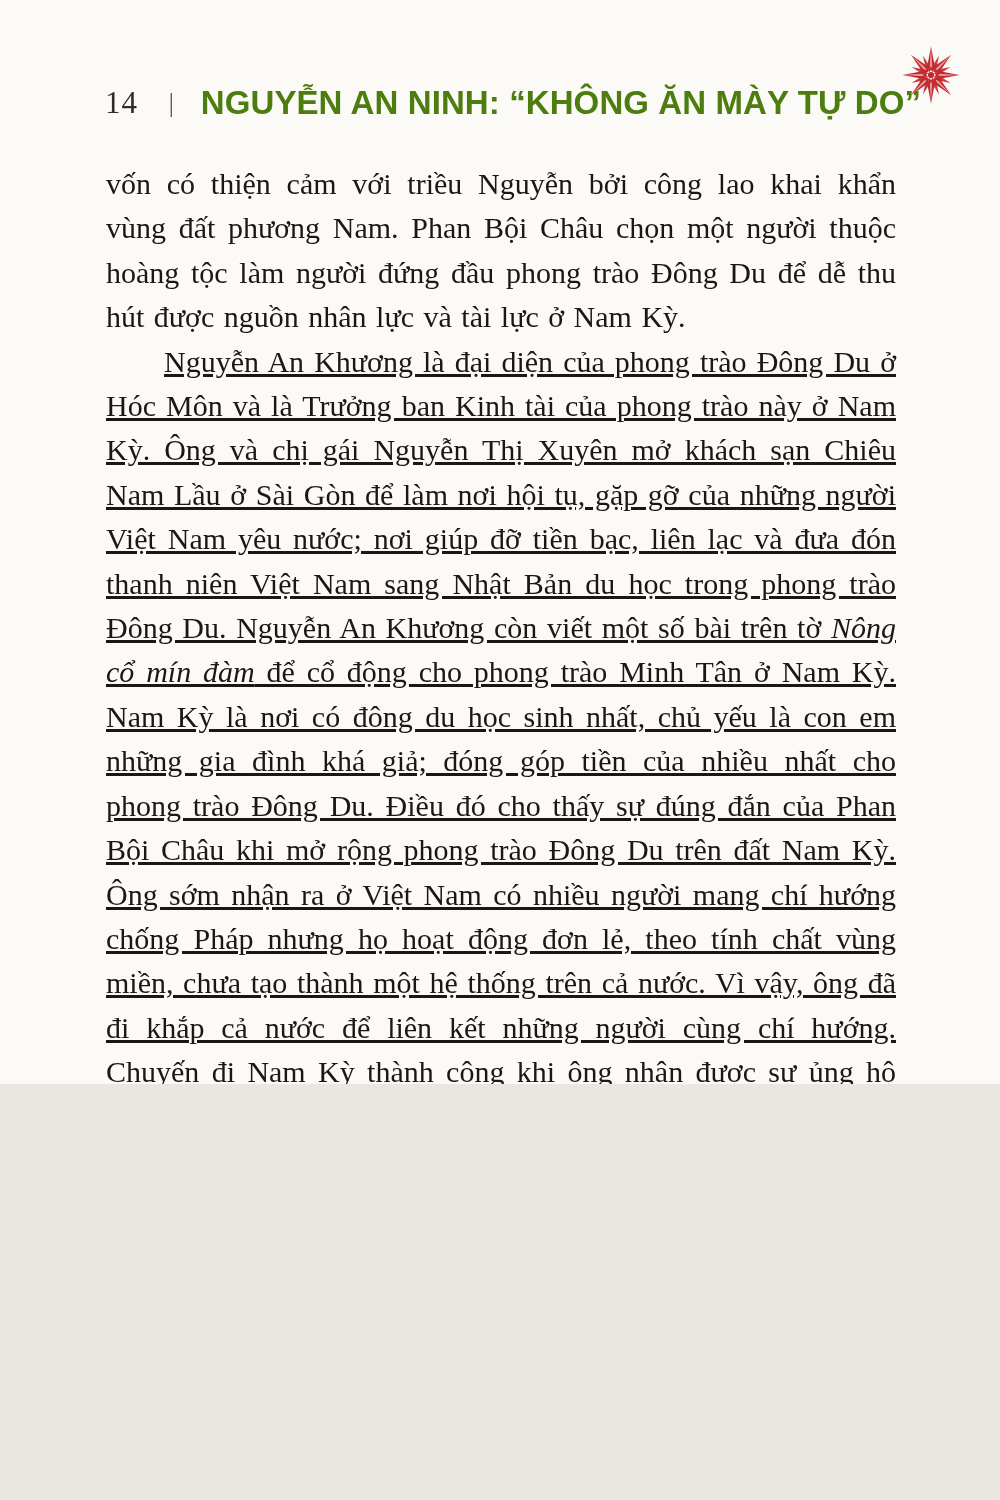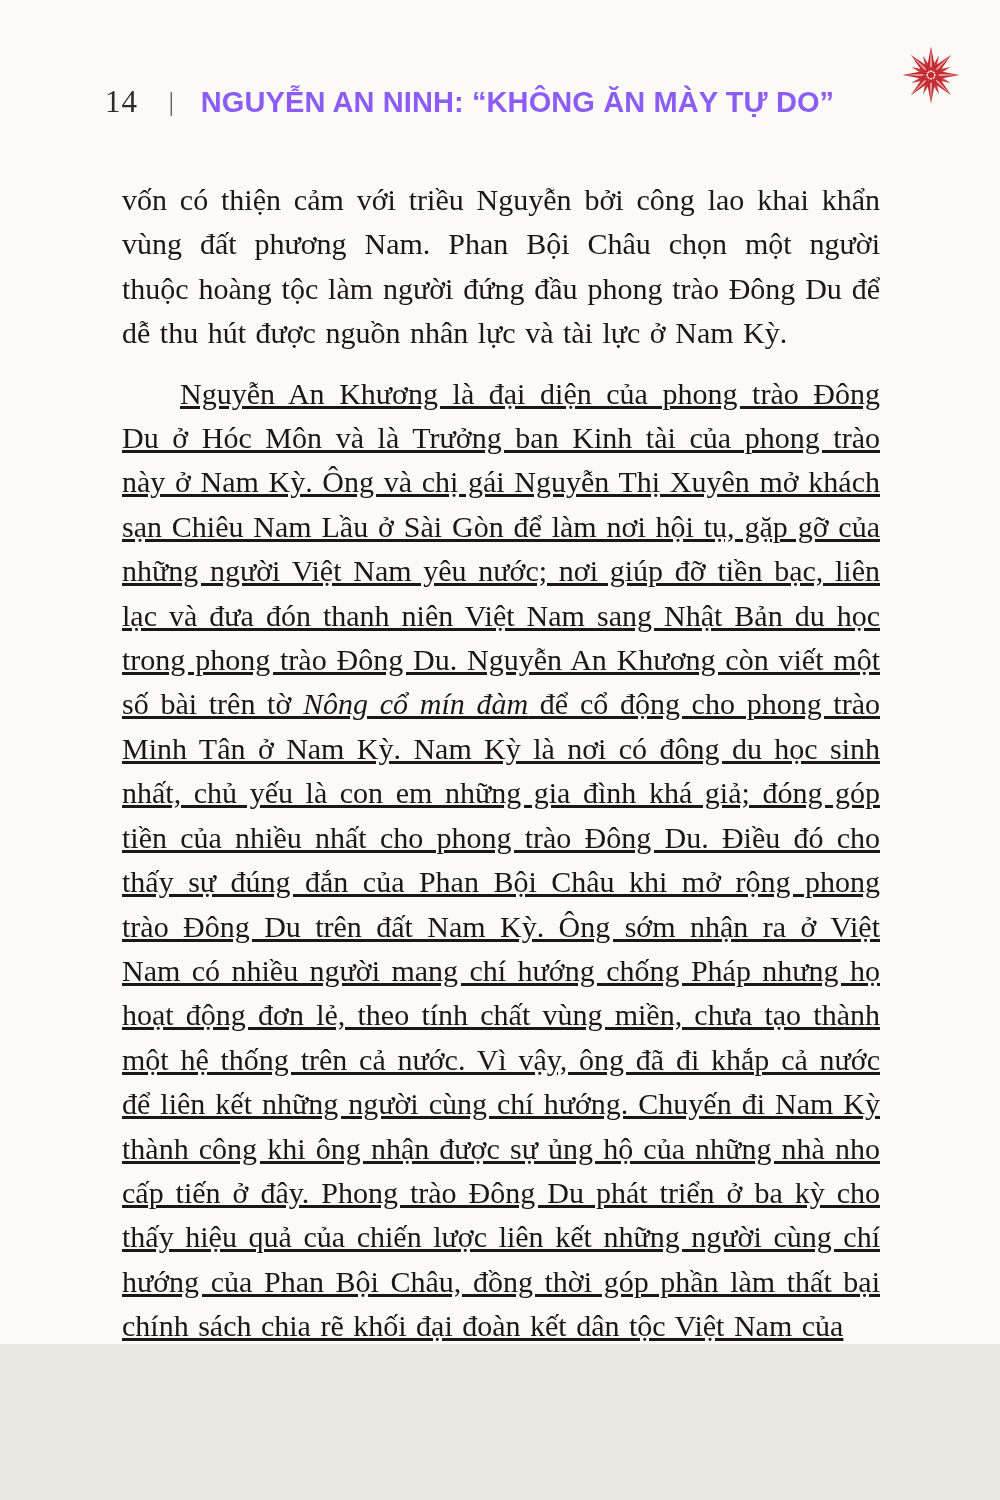--- a/index.html
+++ b/index.html
@@ -2,21 +2,21 @@
 <html><head>
 <meta charset="utf-8">
 <style>
   * { box-sizing: border-box; }
   html, body { margin: 0; padding: 0; }
   body { background: #e9e7e2; }
 
   .page {
     position: relative;
     width: 1000px;
-    height: 1344px;
+    height: 1084px;
     margin: 0 auto;
     background: #fcfaf6;
     overflow: hidden;
     font-family: "Liberation Serif", serif;
     color: #181614;
   }
 
   
   .header {
     position: absolute;
@@ -36,23 +36,23 @@
     margin: 0 26px 0 30px;
     font-family: "Liberation Sans", sans-serif;
     font-weight: 300;
     font-size: 26px;
     color: #55514d;
     transform: scaleX(.6);
   }
   .running-title {
     font-family: "Liberation Sans", sans-serif;
     font-weight: 700;
-    font-size: 29px;
+    font-size: 33px;
     letter-spacing: 0.1px;
-    color: #8b5cf6;
+    color: #4d7c0f;
     white-space: nowrap;
   }
 
   
   .logo {
     position: absolute;
     top: 44px;
     right: 38px;
     width: 62px;
     height: 62px;
@@ -64,21 +64,21 @@
     position: absolute;
     top: 162px;
     left: 106px;
     right: 104px;
     font-size: 30px;
     line-height: 44.4px;
     text-align: justify;
     word-spacing: 2px;
     color: #1a1816;
   }
-  .para { margin: 16px; }
+  .para { margin: 0; }
   .para.indent { text-indent: 58px; text-decoration: underline; }
   .italic { font-style: italic; }
 </style>
 </head>
 <body>
 
 <div class="page">
 
   <div class="header">
     <span class="page-number">14</span>

